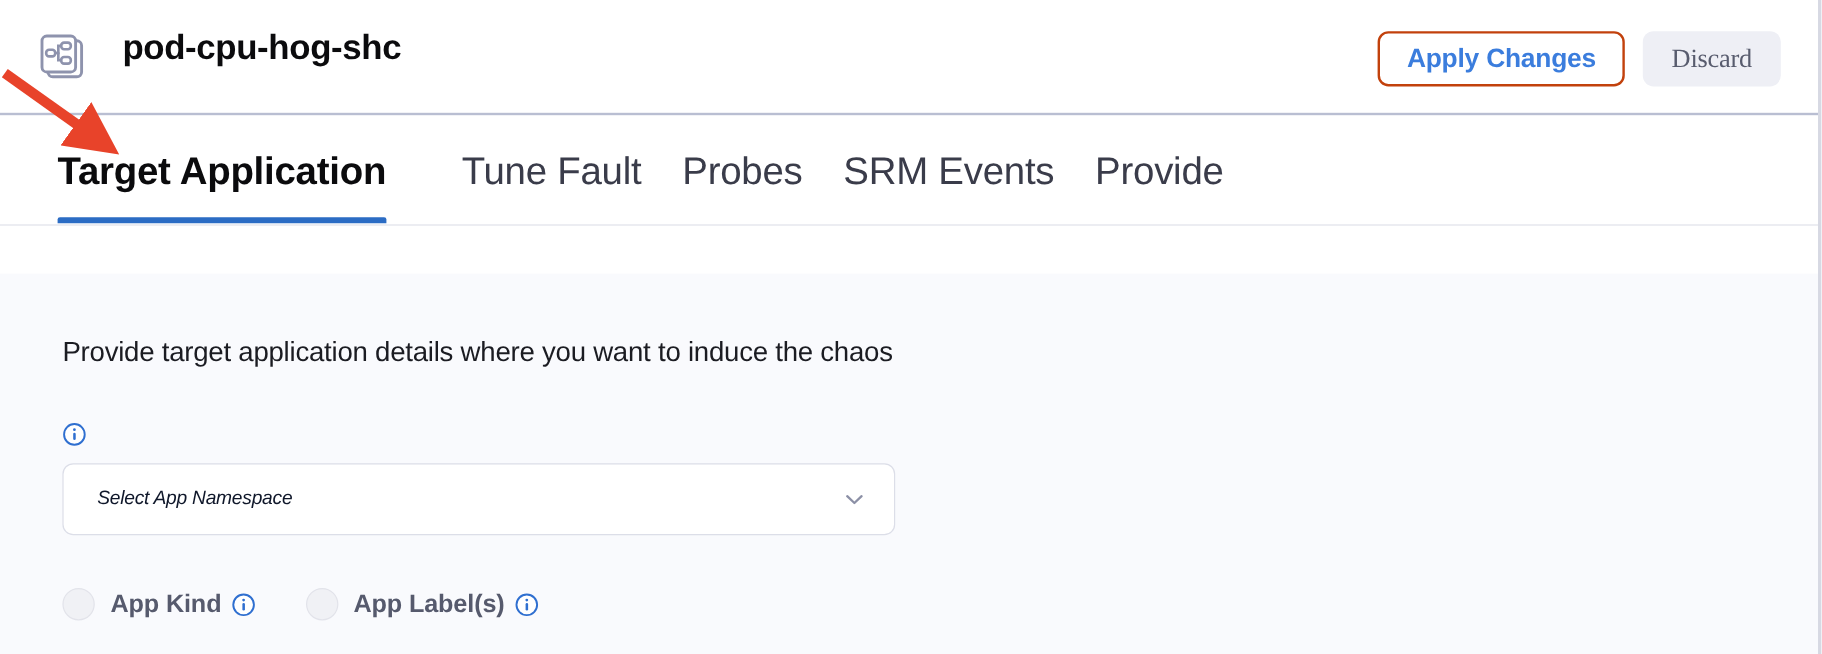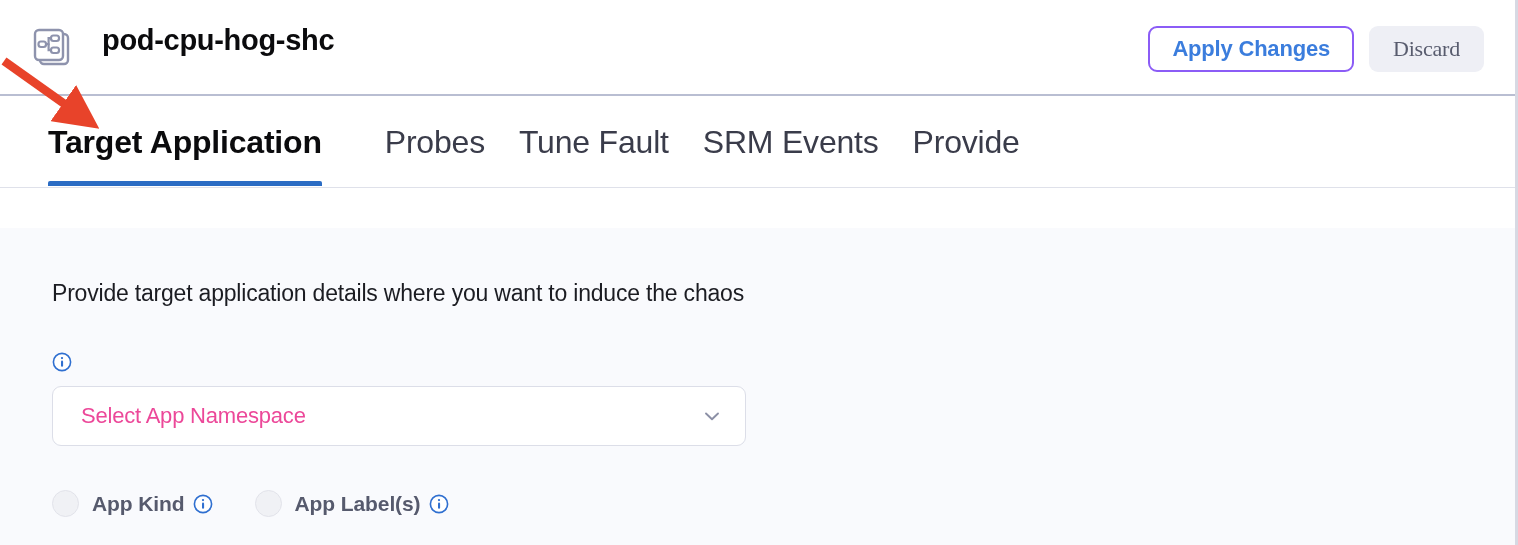--- a/index.html
+++ b/index.html
@@ -60,21 +60,21 @@
     right: 31px;
     top: 26px;
     display: flex;
     align-items: center;
     gap: 15px;
   }
 
   .btn-apply {
     height: 46px;
     padding: 0 22px;
-    border: 2px solid #8b5cf6;
+    border: 2px solid #c2410c;
     border-radius: 9px;
     background: #ffffff;
     color: #3b7ddd;
     font-family: "Liberation Sans", sans-serif;
     font-size: 22px;
     font-weight: bold;
     letter-spacing: -0.2px;
     cursor: pointer;
     display: flex;
     align-items: center;
@@ -189,23 +189,24 @@
     border: 1.5px solid #dcdee8;
     border-radius: 9px;
     display: flex;
     align-items: center;
     justify-content: space-between;
     padding: 0 22px 0 28px;
     cursor: pointer;
   }
 
   .select-placeholder {
-    font-size: 22px;
-    color: #ec4899;
-    letter-spacing: -0.2px;
+    font-size: 16px;
+    color: #0f172a;
+    letter-spacing: -0.2px;
+    font-style: italic;
   }
 
   .chevron {
     width: 22px;
     height: 22px;
     display: block;
   }
 
   .radio-row {
     margin-top: 44px;
@@ -276,24 +277,24 @@
       <button class="btn-apply">Apply Changes</button>
       <button class="btn-discard">Discard</button>
     </div>
   </div>
 
   <div class="tabbar">
     <div class="tab active">
       <span>Target Application</span>
     </div>
     <div class="tab">
+      <span>Tune Fault</span>
+    </div>
+    <div class="tab">
       <span>Probes</span>
-    </div>
-    <div class="tab">
-      <span>Tune Fault</span>
     </div>
     <div class="tab">
       <span>SRM Events</span>
     </div>
     <div class="tab">
       <span>Provide</span>
     </div>
   </div>
 
   <div class="content">

